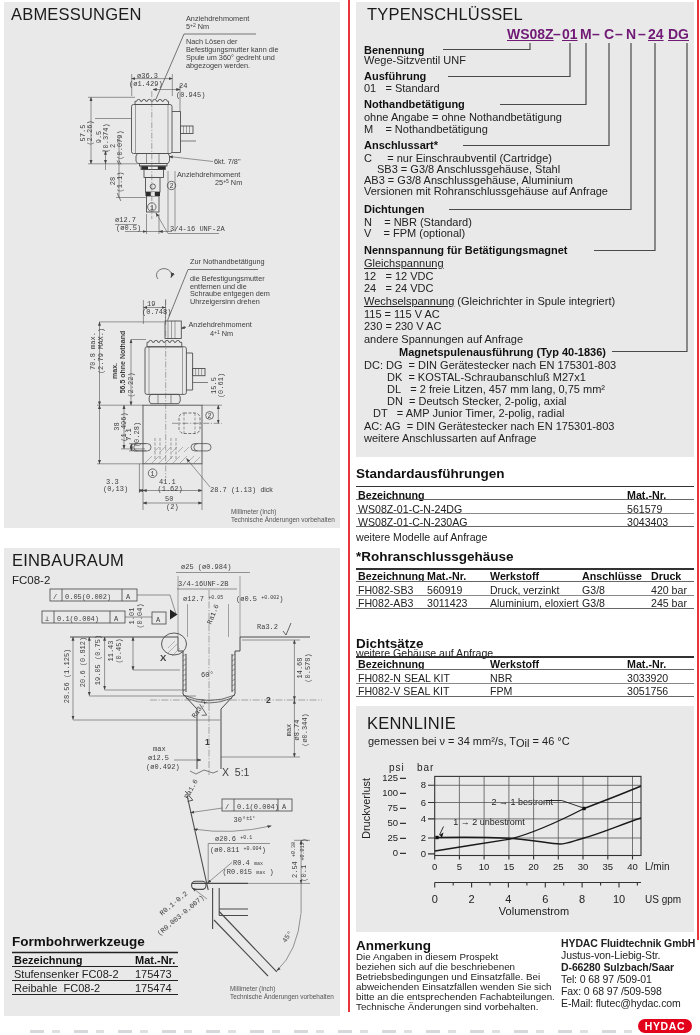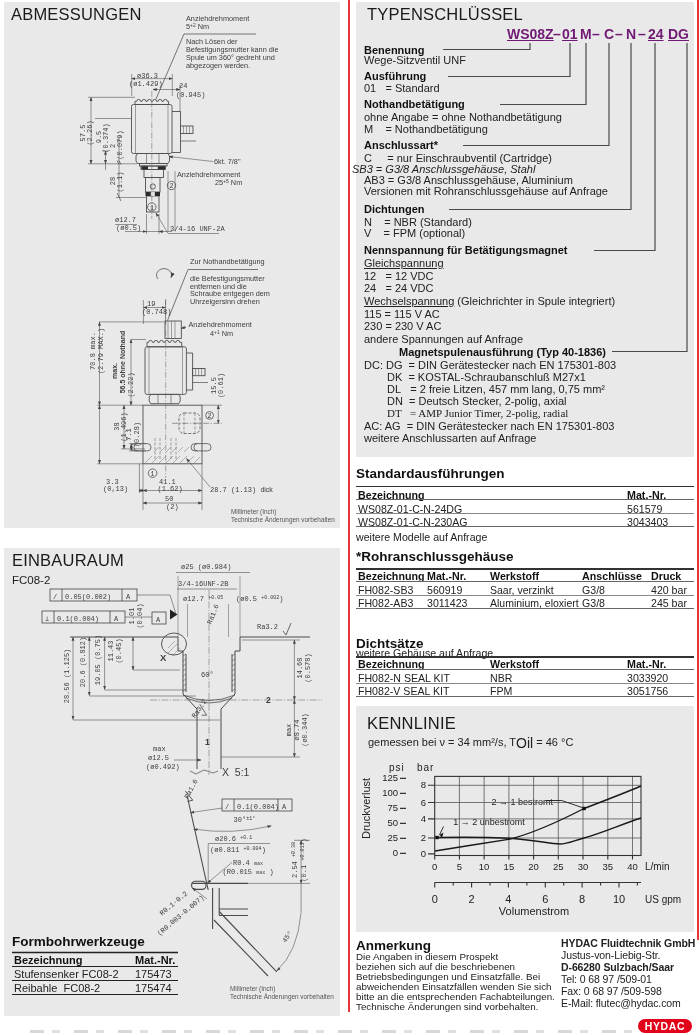--- a/index.html
+++ b/index.html
@@ -442,40 +442,40 @@
 </div>
 <div class="abs b11" style="left:364px;top:44px;">Benennung</div>
 <div class="abs t11" style="left:364px;top:54px;">Wege-Sitzventil UNF</div>
 <div class="abs b11" style="left:364px;top:70px;">Ausführung</div>
 <div class="abs t11" style="left:364px;top:82px;">01&nbsp;&nbsp;&nbsp;= Standard</div>
 <div class="abs b11" style="left:364px;top:98px;">Nothandbetätigung</div>
 <div class="abs t11" style="left:364px;top:111px;">ohne Angabe = ohne Nothandbetätigung</div>
 <div class="abs t11" style="left:364px;top:123px;">M&nbsp;&nbsp;&nbsp;&nbsp;= Nothandbetätigung</div>
 <div class="abs b11" style="left:364px;top:139px;">Anschlussart*</div>
 <div class="abs t11" style="left:364px;top:152px;">C&nbsp;&nbsp;&nbsp;&nbsp;&nbsp;= nur Einschraubventil (Cartridge)</div>
-<div class="abs t11" style="left:352px;top:163px;font-style:italic;">SB3&nbsp;= G3/8 Anschlussgehäuse, Stahl</div>
+<div class="abs t11" style="left:377px;top:163px;">SB3&nbsp;= G3/8 Anschlussgehäuse, Stahl</div>
 <div class="abs t11" style="left:364px;top:174px;">AB3&nbsp;= G3/8 Anschlussgehäuse, Aluminium</div>
 <div class="abs t11" style="left:364px;top:185px;">Versionen mit Rohranschlussgehäuse auf Anfrage</div>
 <div class="abs b11" style="left:364px;top:203px;">Dichtungen</div>
 <div class="abs t11" style="left:364px;top:216px;">N&nbsp;&nbsp;&nbsp;&nbsp;= NBR (Standard)</div>
 <div class="abs t11" style="left:364px;top:227px;">V&nbsp;&nbsp;&nbsp;&nbsp;= FPM (optional)</div>
 <div class="abs b11" style="left:364px;top:244px;">Nennspannung für Betätigungsmagnet</div>
 <div class="abs t11" style="left:364px;top:257px;"><u>Gleichspannung</u></div>
 <div class="abs t11" style="left:364px;top:270px;">12&nbsp;&nbsp;&nbsp;= 12 VDC</div>
 <div class="abs t11" style="left:364px;top:282px;">24&nbsp;&nbsp;&nbsp;= 24 VDC</div>
 <div class="abs t11" style="left:364px;top:295px;"><u>Wechselspannung</u> (Gleichrichter in Spule integriert)</div>
 <div class="abs t11" style="left:364px;top:308px;">115 = 115 V AC</div>
 <div class="abs t11" style="left:364px;top:320px;">230 = 230 V AC</div>
 <div class="abs t11" style="left:364px;top:333px;">andere Spannungen auf Anfrage</div>
 <div class="abs b11" style="left:364px;top:346px;padding-left:35px;">Magnetspulenausführung (Typ 40-1836)</div>
 <div class="abs t11" style="left:364px;top:359px;">DC: DG&nbsp;&nbsp;= DIN Gerätestecker nach EN 175301-803</div>
 <div class="abs t11" style="left:387px;top:371px;">DK&nbsp;&nbsp;= KOSTAL-Schraubanschluß M27x1</div>
 <div class="abs t11" style="left:387px;top:383px;">DL&nbsp;&nbsp;&nbsp;= 2 freie Litzen, 457 mm lang, 0,75 mm²</div>
 <div class="abs t11" style="left:387px;top:395px;">DN&nbsp;&nbsp;= Deutsch Stecker, 2-polig, axial</div>
-<div class="abs t11" style="left:387px;top:407px;font-family:Liberation Serif, serif;">DT&nbsp;&nbsp;&nbsp;= AMP Junior Timer, 2-polig, radial</div>
+<div class="abs t11" style="left:373px;top:407px;">DT&nbsp;&nbsp;&nbsp;= AMP Junior Timer, 2-polig, radial</div>
 <div class="abs t11" style="left:364px;top:420px;">AC: AG&nbsp;&nbsp;= DIN Gerätestecker nach EN 175301-803</div>
 <div class="abs t11" style="left:364px;top:432px;">weitere Anschlussarten auf Anfrage</div>
 
 <div class="abs h2" style="left:356px;top:466px;font-size:13.5px;">Standardausführungen</div>
 <div class="abs" style="left:356px;top:485.5px;width:338px;height:1.6px;background:#333;"></div>
 <div class="abs hb" style="left:358px;top:489px;">Bezeichnung</div>
 <div class="abs hb" style="left:627px;top:489px;">Mat.-Nr.</div>
 <div class="abs" style="left:356px;top:498.5px;width:338px;height:1px;background:#666;"></div>
 <div class="abs tb" style="left:358px;top:503px;">WS08Z-01-C-N-24DG</div>
 <div class="abs tb" style="left:627px;top:503px;">561579</div>
@@ -488,21 +488,21 @@
 <div class="abs h2" style="left:356px;top:549px;font-size:13.5px;">*Rohranschlussgehäuse</div>
 <div class="abs" style="left:356px;top:568px;width:338px;height:1.6px;background:#333;"></div>
 <div class="abs hb" style="left:358px;top:570px;">Bezeichnung</div>
 <div class="abs hb" style="left:427px;top:570px;">Mat.-Nr.</div>
 <div class="abs hb" style="left:490px;top:570px;">Werkstoff</div>
 <div class="abs hb" style="left:582px;top:570px;">Anschlüsse</div>
 <div class="abs hb" style="left:651px;top:570px;">Druck</div>
 <div class="abs" style="left:356px;top:581px;width:338px;height:1px;background:#666;"></div>
 <div class="abs tb" style="left:358px;top:584px;">FH082-SB3</div>
 <div class="abs tb" style="left:427px;top:584px;">560919</div>
-<div class="abs" style="left:490px;top:584px;font-size:10.5px;color:#222;">Saar, verzinkt</div>
+<div class="abs" style="left:490px;top:584px;font-size:10.5px;color:#222;">Druck, verzinkt</div>
 <div class="abs tb" style="left:582px;top:584px;">G3/8</div>
 <div class="abs tb" style="left:651px;top:584px;">420 bar</div>
 <div class="abs" style="left:356px;top:595px;width:338px;height:1px;background:#888;"></div>
 <div class="abs tb" style="left:358px;top:597px;">FH082-AB3</div>
 <div class="abs tb" style="left:427px;top:597px;">3011423</div>
 <div class="abs" style="left:490px;top:597px;font-size:10.5px;color:#222;">Aluminium, eloxiert</div>
 <div class="abs tb" style="left:582px;top:597px;">G3/8</div>
 <div class="abs tb" style="left:651px;top:597px;">245 bar</div>
 <div class="abs" style="left:356px;top:608px;width:338px;height:1px;background:#666;"></div>
 <div class="abs tb" style="left:356px;top:613px;margin-top:34px;">weitere Gehäuse auf Anfrage</div>
@@ -515,21 +515,21 @@
 <div class="abs" style="left:356px;top:669px;width:338px;height:1px;background:#666;"></div>
 <div class="abs tb" style="left:358px;top:672px;">FH082-N SEAL KIT</div>
 <div class="abs tb" style="left:490px;top:672px;">NBR</div>
 <div class="abs tb" style="left:627px;top:672px;">3033920</div>
 <div class="abs" style="left:356px;top:683px;width:338px;height:1px;background:#888;"></div>
 <div class="abs tb" style="left:358px;top:685px;">FH082-V SEAL KIT</div>
 <div class="abs tb" style="left:490px;top:685px;">FPM</div>
 <div class="abs tb" style="left:627px;top:685px;">3051756</div>
 <div class="abs" style="left:356px;top:696px;width:338px;height:1px;background:#666;"></div>
 
-<div class="abs" style="left:368px;top:735px;font-size:11px;color:#222;">gemessen bei ν = 34 mm²/s, T<span style="font-size:14px;vertical-align:-2px;">Oil</span> = 46 °C</div>
+<div class="abs" style="left:368px;top:735px;font-size:11px;color:#222;">gemessen bei ν = 34 mm²/s, T<span style="font-size:11px;vertical-align:-2px;">Oil</span> = 46 °C</div>
 <svg class="abs" style="left:356px;top:706px" width="338" height="226" xmlns="http://www.w3.org/2000/svg">
 <g font-family="Liberation Sans, sans-serif" fill="#222">
 <text x="33" y="64.5" font-size="10" letter-spacing="1">psi</text>
 <text x="61" y="64.5" font-size="10" letter-spacing="1">bar</text>
 <text x="14" y="133" font-size="11" transform="rotate(-90 14 133)">Druckverlust</text>
 <g font-size="9.5" text-anchor="end">
 <text x="42" y="75.4">125</text>
         <text x="42" y="90.4">100</text>
         <text x="42" y="105.4">75</text>
         <text x="42" y="120.4">50</text>

